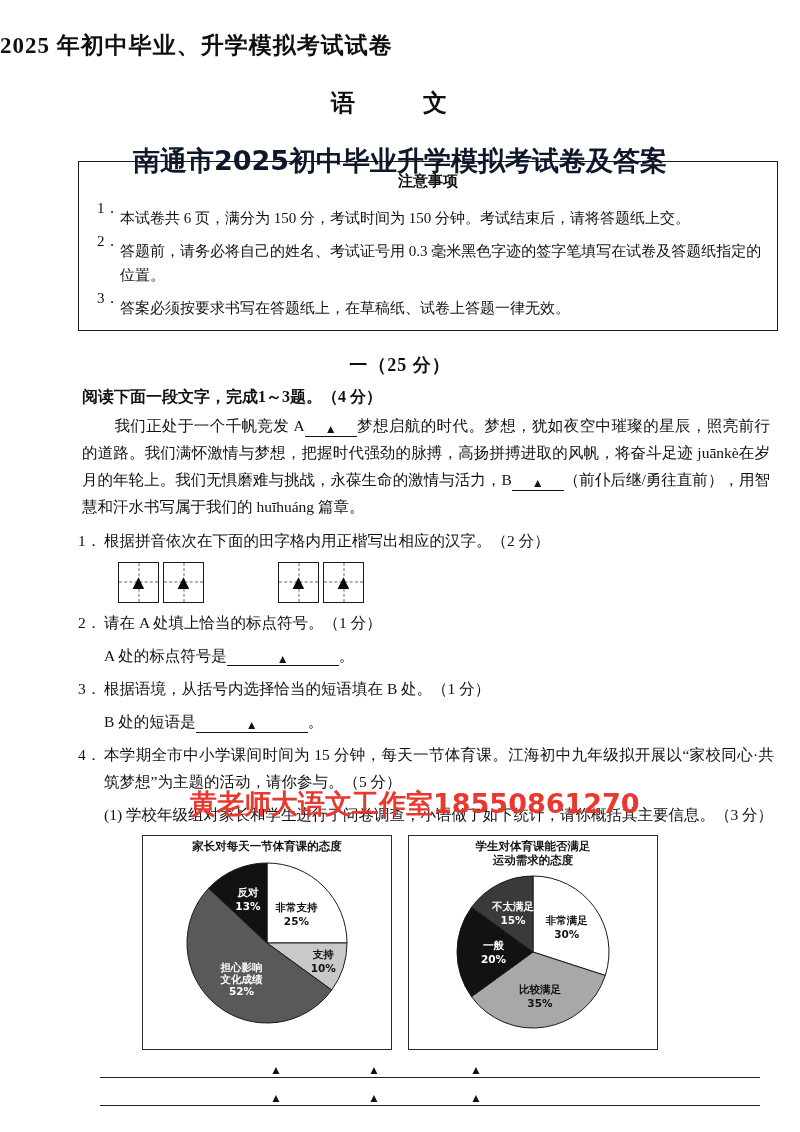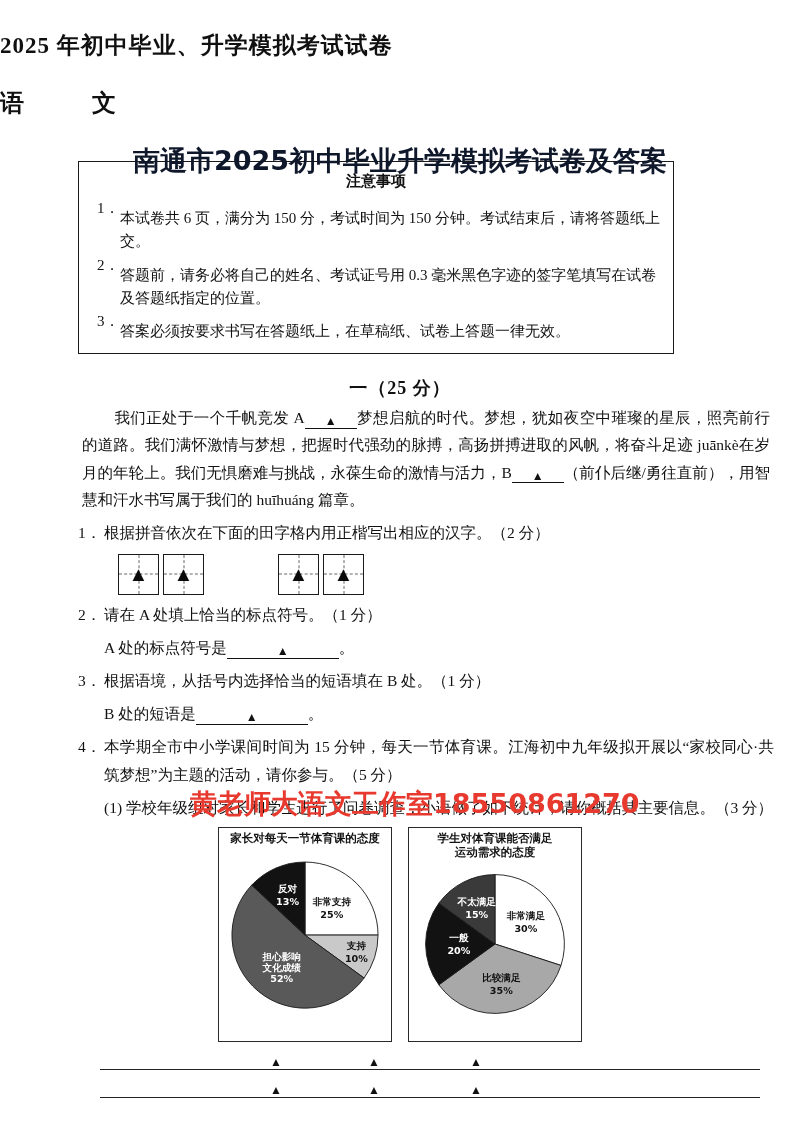--- a/index.html
+++ b/index.html
@@ -21,20 +21,21 @@
   
   .main-title {
     text-align: left;
     font-size: 23px;
     font-weight: bold;
     letter-spacing: 1px;
     margin-top: 30px;
     color: #101010;
   }
   .subject-title {
+    text-align: center;
     font-size: 24px;
     font-weight: bold;
     letter-spacing: 22px;
     margin-top: 26px;
     color: #101010;
   }
   .red-banner {
     position: absolute;
     top: 113px; left: 0; right: 0;
     text-align: center;
@@ -45,21 +46,21 @@
     letter-spacing: 0px;
     z-index: 5;
     white-space: nowrap;
   }
 
   
   .notice-box {
     margin: 42px 22px 0 78px;
     border: 1.6px solid #1a1a1a;
     padding: 6px 12px 10px 12px;
-    width: 596px;
+    width: 700px;
   }
   .notice-title {
     text-align: center;
     font-family: "DejaVu Sans", "Liberation Sans", sans-serif;
     font-size: 15px;
     font-weight: bold;
     margin: 4px 0 6px 0;
   }
   .notice-lead {
     font-size: 15px;
@@ -150,21 +151,21 @@
 
   
   .charts-row {
     display: flex;
     justify-content: center;
     gap: 16px;
     margin-top: 6px;
   }
   .chart-box {
     border: 1.4px solid #2a2a2a;
-    width: 174px;
+    width: 250px;
     height: 215px;
     padding: 3px 2px 2px 2px;
     position: relative;
     background: #fff;
   }
   .chart-title {
     text-align: center;
     font-family: "DejaVu Sans", "Liberation Sans", sans-serif;
     font-size: 11.5px;
     font-weight: bold;
@@ -224,20 +225,21 @@
       <span class="notice-num">2．</span>
       <span class="notice-text">答题前，请务必将自己的姓名、考试证号用 0.3 毫米黑色字迹的签字笔填写在试卷及答题纸指定的位置。</span>
     </div>
     <div class="notice-item">
       <span class="notice-num">3．</span>
       <span class="notice-text">答案必须按要求书写在答题纸上，在草稿纸、试卷上答题一律无效。</span>
     </div>
   </div>
 
   <div class="section-head">一（25 分）</div>
+  <div class="q-lead">阅读下面一段文字，完成1～3题。（4 分）</div>
 
   <div class="passage">
     <span class="indent"></span><span>我们正处于一个千帆竞发 A</span><span class="blank-inline"><span class="tri">▲</span></span><span>梦想启航的时代。梦想，犹如夜空中璀璨的星辰，照亮前行的道路。我们满怀激情与梦想，把握时代强劲的脉搏，高扬拼搏进取的风帆，将奋斗足迹 juānkè在岁月的年轮上。我们无惧磨难与挑战，永葆生命的激情与活力，B</span><span class="blank-inline"><span class="tri">▲</span></span><span>（前仆后继/勇往直前），用智慧和汗水书写属于我们的 huīhuáng 篇章。</span>
   </div>
 
   <div class="qrow">
     <span class="qnum">1．</span>
     <span class="qbody">根据拼音依次在下面的田字格内用正楷写出相应的汉字。（2 分）</span>
   </div>
   <div class="tzg-wrap">

